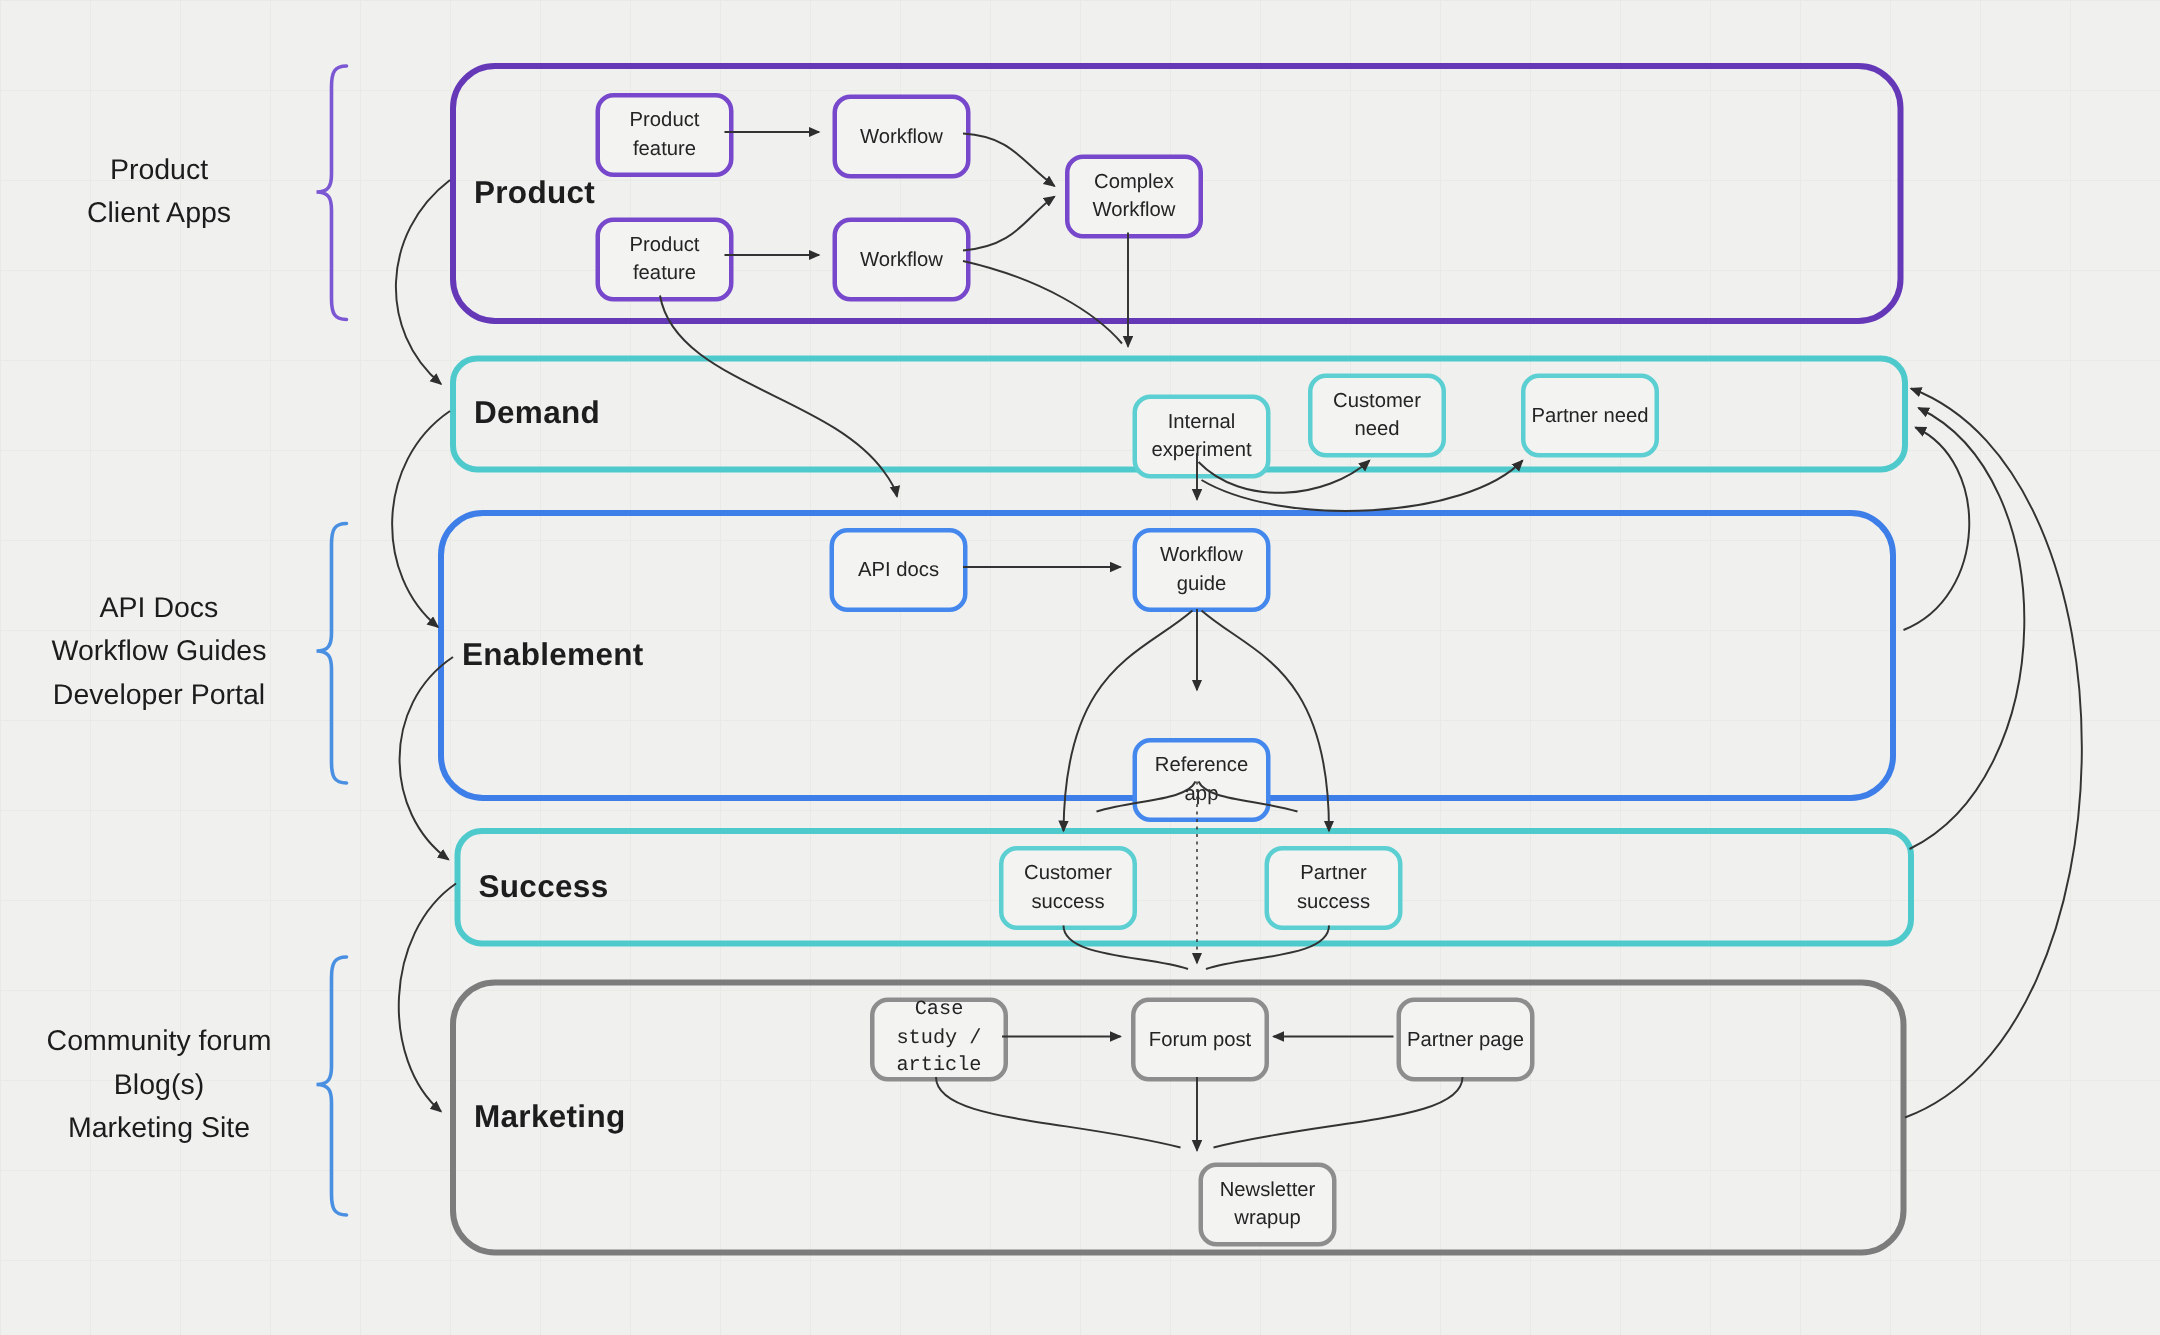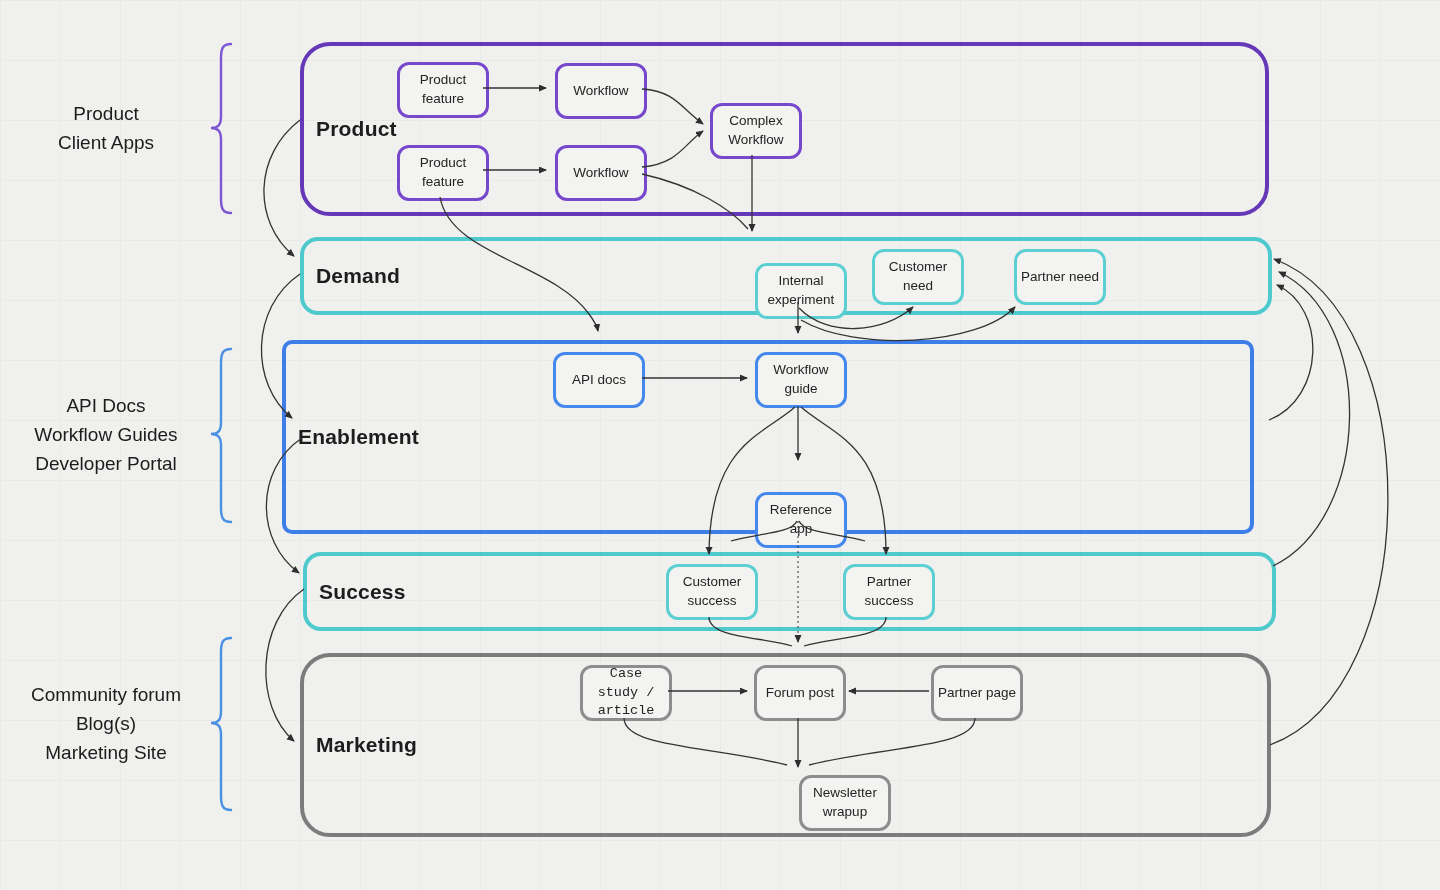--- a/index.html
+++ b/index.html
@@ -16,21 +16,21 @@
   .canvas{position:absolute;inset:0;}
 
   
   .section{position:absolute;border-style:solid;border-width:4px;background:transparent;}
   .section .section-label{
     position:absolute;left:12px;top:50%;transform:translateY(-50%);
     font-size:21px;font-weight:700;color:#1d1d1d;letter-spacing:.2px;white-space:nowrap;
   }
   #sec-product   {left:300px;top:42px;  width:961px;height:166px;border-color:var(--purple);border-radius:30px;}
   #sec-demand    {left:300px;top:237px; width:964px;height:70px; border-color:var(--teal);  border-radius:18px;}
-  #sec-enablement{left:282px;top:340px; width:964px;height:186px;border-color:var(--blue);  border-radius:10px;}
+  #sec-enablement{left:292px;top:340px; width:964px;height:186px;border-color:var(--blue);  border-radius:30px;}
   #sec-success   {left:303px;top:552px; width:965px;height:71px; border-color:var(--teal);  border-radius:18px;}
   #sec-marketing {left:300px;top:653px; width:963px;height:176px;border-color:var(--gray);  border-radius:30px;}
 
   
   .node{
     position:absolute;width:80px;height:46px;border:3px solid;border-radius:12px;
     background:#f3f3f1;display:flex;align-items:center;justify-content:center;
     text-align:center;font-size:13.5px;line-height:1.38;color:#242424;padding:2px 3px;
   }
   .node.purple{border-color:var(--purple-node);}

